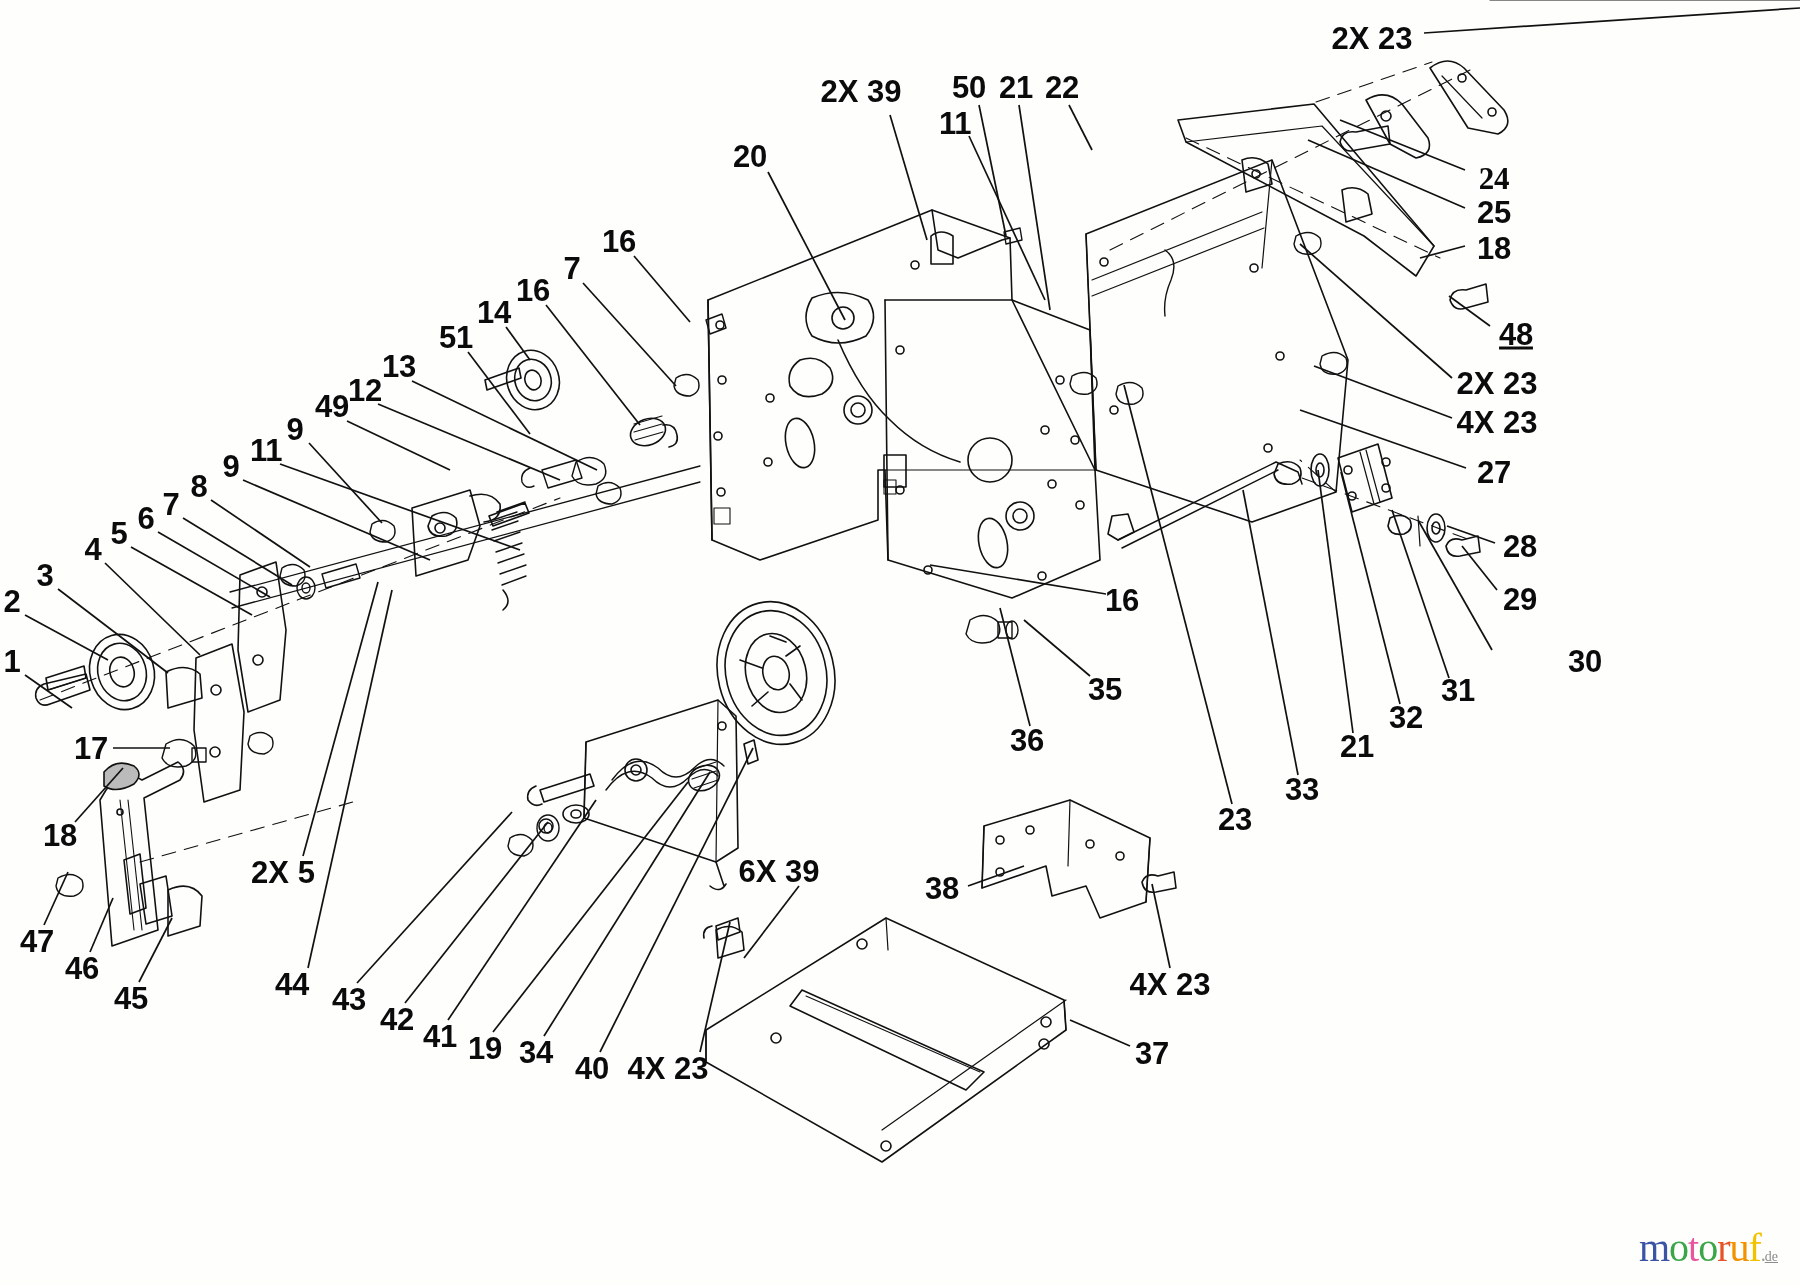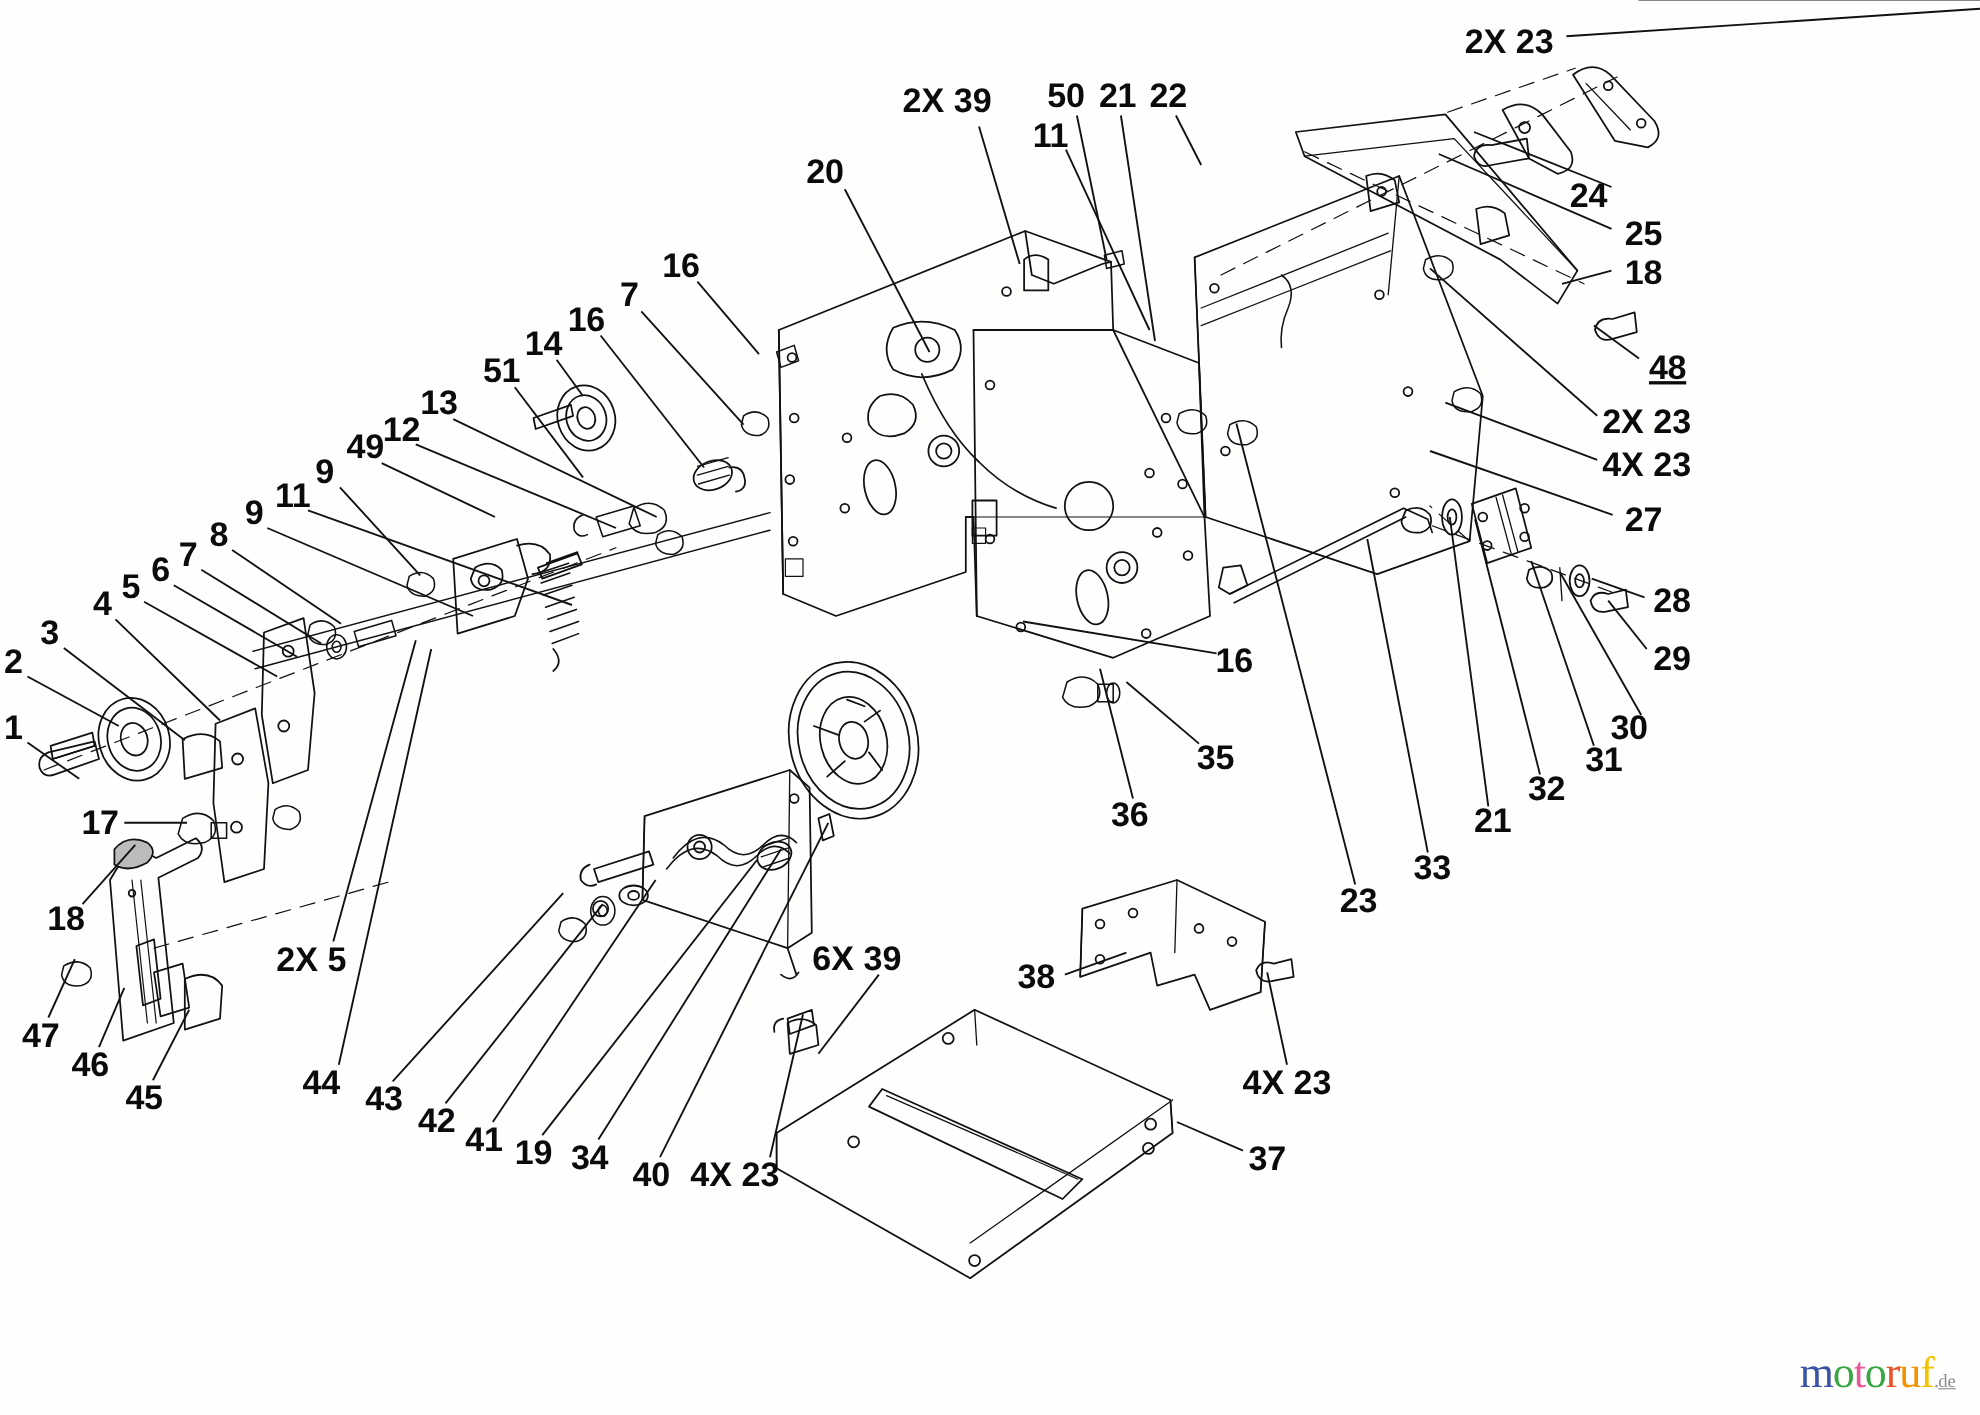--- a/index.html
+++ b/index.html
@@ -38,21 +38,21 @@
     user-select:none;
   }
   #watermark .c1{color:#3b54a5;}
   #watermark .c2{color:#3aa648;}
   #watermark .c3{color:#e8569b;}
   #watermark .c4{color:#3aa648;}
   #watermark .c5{color:#e8522a;}
   #watermark .c6{color:#f39200;}
   #watermark .c7{color:#f2c200;}
   #watermark .dot{color:#9a9a9a;font-size:20px;}
-  #watermark .tld{color:#8c8c8c;font-size:17px;letter-spacing:0;text-decoration:underline;}
+  #watermark .tld{color:#8c8c8c;font-size:14px;letter-spacing:0;text-decoration:underline;}
 </style>
 </head>
 <body>
 
 <div id="sheet">
 
   <svg id="artwork" viewBox="0 0 1800 1286" xmlns="http://www.w3.org/2000/svg">
     <g fill="none" stroke="#111" stroke-width="1.6" stroke-linejoin="round" stroke-linecap="round">
 
       <g>
@@ -375,30 +375,30 @@
       <line x1="1024" y1="866" x2="968" y2="886" stroke="#111111" stroke-width="1.7"></line>
       <line x1="1152" y1="884" x2="1170" y2="968" stroke="#111111" stroke-width="1.7"></line>
       <line x1="1070" y1="1020" x2="1130" y2="1046" stroke="#111111" stroke-width="1.7"></line>
       <line x1="1024" y1="620" x2="1090" y2="676" stroke="#111111" stroke-width="1.7"></line>
       <line x1="1000" y1="608" x2="1030" y2="726" stroke="#111111" stroke-width="1.7"></line>
       <line x1="930" y1="565" x2="1106" y2="594" stroke="#111111" stroke-width="1.7"></line>
     </svg>
 
   <div id="callout-layer">
       <div class="callout multi" style="left: 1372px; top: 38px;">2X 23</div>
-      <div class="callout" style="left: 1444px; top: 178px;">24</div>
+      <div class="callout" style="left: 1494px; top: 178px; font-family: Liberation Serif, serif;">24</div>
       <div class="callout" style="left: 1494px; top: 212px;">25</div>
       <div class="callout" style="left: 1494px; top: 248px;">18</div>
       <div class="callout" style="left: 1516px; top: 334px; text-decoration: underline;">48</div>
       <div class="callout multi" style="left: 1497px; top: 383px;">2X 23</div>
       <div class="callout multi" style="left: 1497px; top: 422px;">4X 23</div>
       <div class="callout" style="left: 1494px; top: 472px;">27</div>
       <div class="callout" style="left: 1520px; top: 546px;">28</div>
       <div class="callout" style="left: 1520px; top: 599px;">29</div>
-      <div class="callout" style="left: 1481px; top: 661px;">30</div>
+      <div class="callout" style="left: 1585px; top: 661px;">30</div>
       <div class="callout" style="left: 1458px; top: 690px;">31</div>
       <div class="callout" style="left: 1406px; top: 717px;">32</div>
       <div class="callout" style="left: 1357px; top: 746px;">21</div>
       <div class="callout" style="left: 1302px; top: 789px;">33</div>
       <div class="callout" style="left: 1235px; top: 819px;">23</div>
       <div class="callout multi" style="left: 861px; top: 91px;">2X 39</div>
       <div class="callout" style="left: 969px; top: 87px;">50</div>
       <div class="callout" style="left: 1016px; top: 87px;">21</div>
       <div class="callout" style="left: 1062px; top: 87px;">22</div>
       <div class="callout" style="left: 955px; top: 123px;">11</div>

